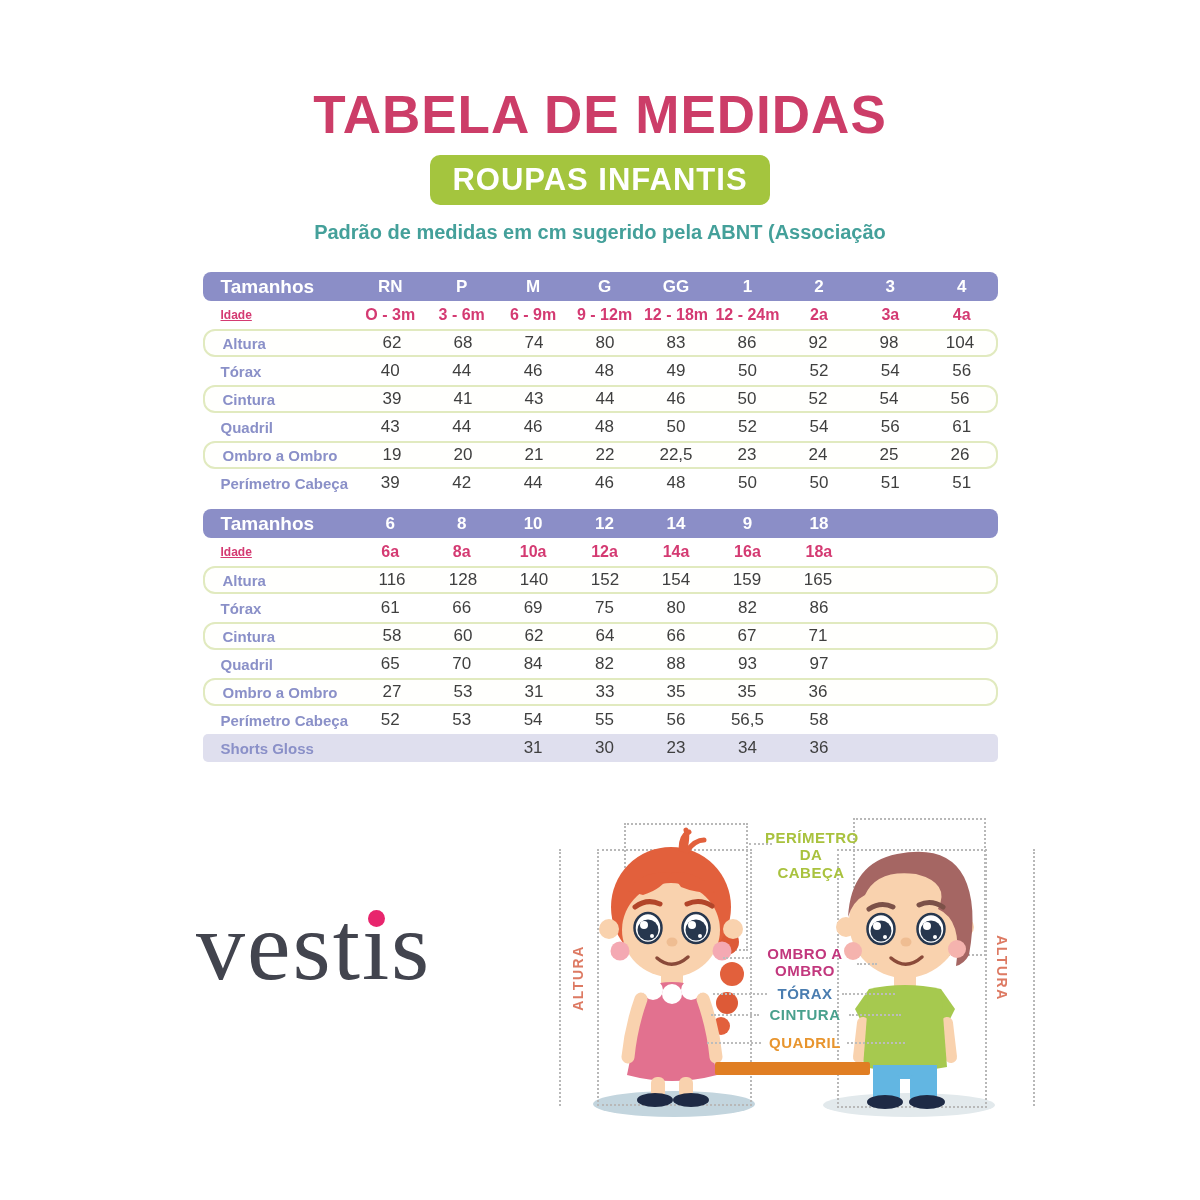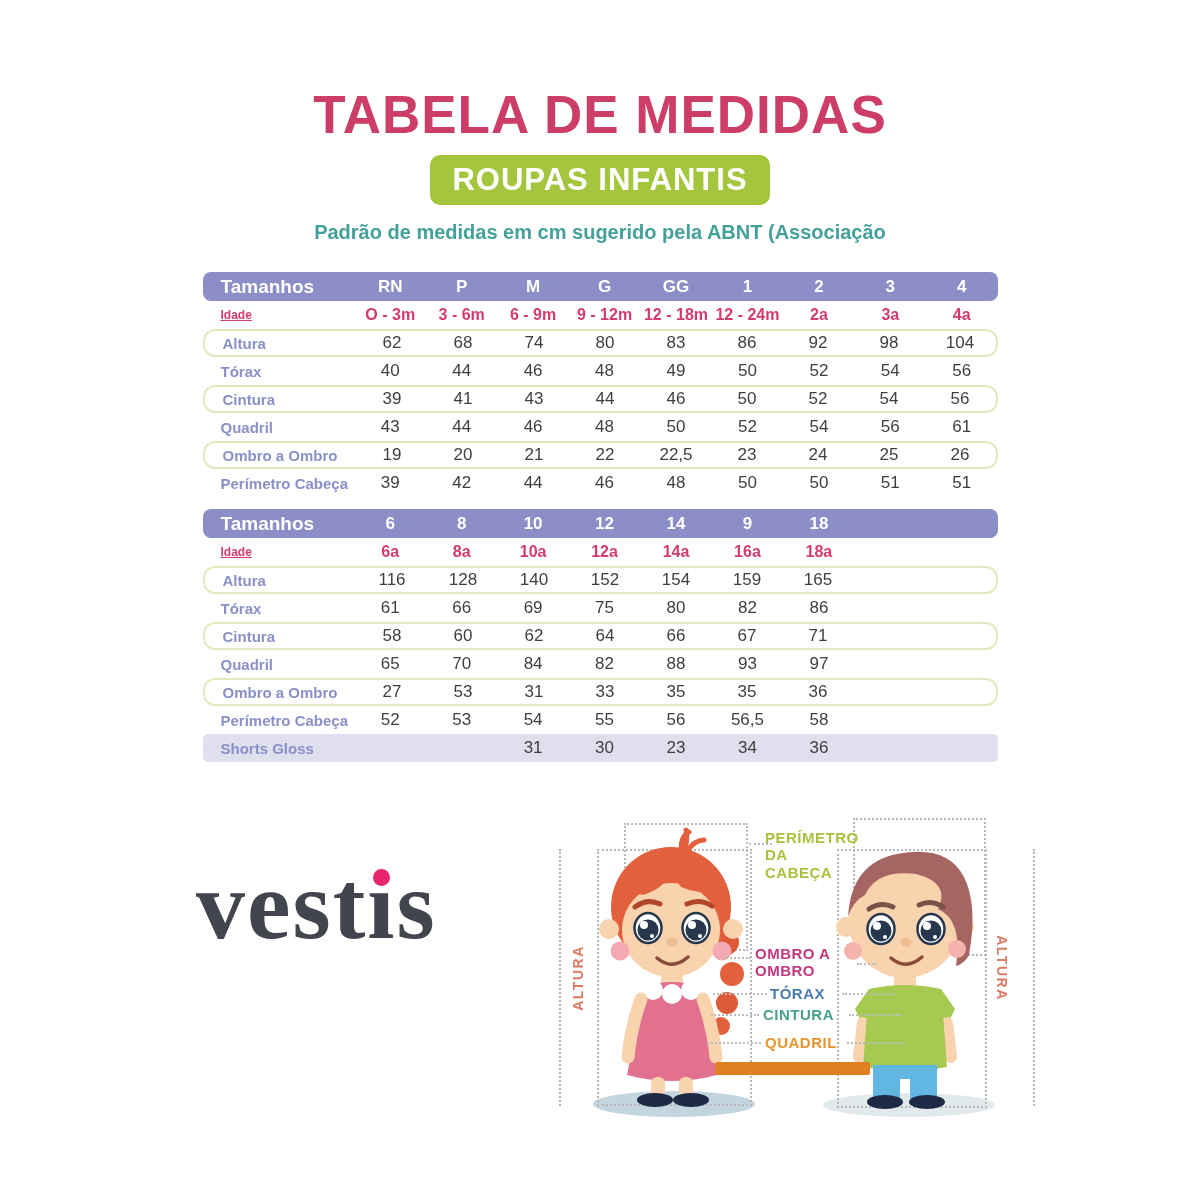--- a/index.html
+++ b/index.html
@@ -25,22 +25,22 @@
   .thead .tlabel { font-size:19px; }
   .tcell { text-align:center; font-size:17px; color:var(--value_dark,#3f3f3f); }
   .tlabel { text-align:left; padding-left:18px; }
   .idade .tcell { color:var(--age_pink,#d43a72); font-weight:700; font-size:16px; }
   .idade .tlabel { font-size:12px;text-decoration:underline; }
   .data .tlabel { color:var(--row_label_purple,#8a90c8); font-weight:600; font-size:15px; }
   .outlined { border:2px solid var(--row_outline,#e1eabf); border-radius:12px; background:#fffffd; }
   .highlighted { background:var(--shorts_row_bg,#dfdfee); border-radius:5px; }
 
   
-  .logo { position:absolute; left:196px; top:856px; font-family:"Liberation Serif", serif;
-          font-weight:700; font-size:98px; color:var(--logo_dark,#42444e); letter-spacing:2px; line-height:1; }
+  .logo { position:absolute; left:196px; top:897px; font-family:"Liberation Serif", serif;
+          font-weight:400; font-size:98px; color:var(--logo_dark,#42444e); letter-spacing:2px; line-height:1; }
   .logo-i { display:inline-block; position:relative; }
   .logo-dot { position:absolute; top:13px; left:6px; width:17px; height:17px; border-radius:50%;
               background:var(--logo_dot_pink,#e8256d); }
 
   
   .figure-area { position:absolute; left:565px; top:805px; width:475px; height:330px; }
   .shadow { position:absolute; border-radius:50%; }
   .shadow-girl { left:28px; top:286px; width:162px; height:26px; background:#c3d5de; }
   .shadow-boy  { left:258px; top:288px; width:172px; height:24px; background:#e2e9ec; }
   .dbox { position:absolute; border:2px dotted #b8b8b8; }
@@ -48,21 +48,21 @@
   .box-girl-head { left:59px;  top:18px; width:124px; height:128px; }
   .box-boy-body  { left:272px; top:44px; width:150px; height:259px; }
   .box-boy-head  { left:288px; top:13px; width:133px; height:138px; }
   .dvline { position:absolute; border-left:2px dotted #b8b8b8; width:0; }
   .vline-left  { left:-6px;  top:44px; height:257px; }
   .vline-right { left:468px; top:44px; height:257px; }
   .kid { position:absolute; }
   .kid-girl { left:28px; top:22px; }
   .kid-boy  { left:252px; top:20px; }
   .dseg { position:absolute; border-top:2px dotted #bcbcbc; height:0; }
-  .diag-label { position:absolute; font-size:15px; font-weight:800; text-align:left; line-height:1.15; letter-spacing:.5px; }
+  .diag-label { position:absolute; font-size:15px; font-weight:800; text-align:center; line-height:1.15; letter-spacing:.5px; }
   .lab-head     { left:200px; top:24px;  width:92px;  color:var(--label_head_green,#a9c23e); }
   .lab-shoulder { left:190px; top:140px; width:100px; color:var(--label_shoulder_pink,#c2377d); }
   .lab-chest    { left:205px; top:180px; width:70px;  color:var(--label_chest_blue,#4a7db0); }
   .lab-waist    { left:198px; top:201px; width:84px;  color:var(--label_waist_teal,#49a08d); }
   .lab-hip      { left:200px; top:229px; width:80px;  color:var(--label_hip_orange,#e8952e); }
   .lab-alt { position:absolute; width:90px; text-align:center; font-size:14px; font-weight:800;
              letter-spacing:1.5px; color:var(--label_height_salmon,#dd7a63); }
   .alt-left  { left:-32px; top:165px; transform:rotate(-90deg); }
   .alt-right { left:392px; top:155px; transform:rotate(90deg); }
   .seg-head-l     { left:184px; top:38px;  width:23px; }

